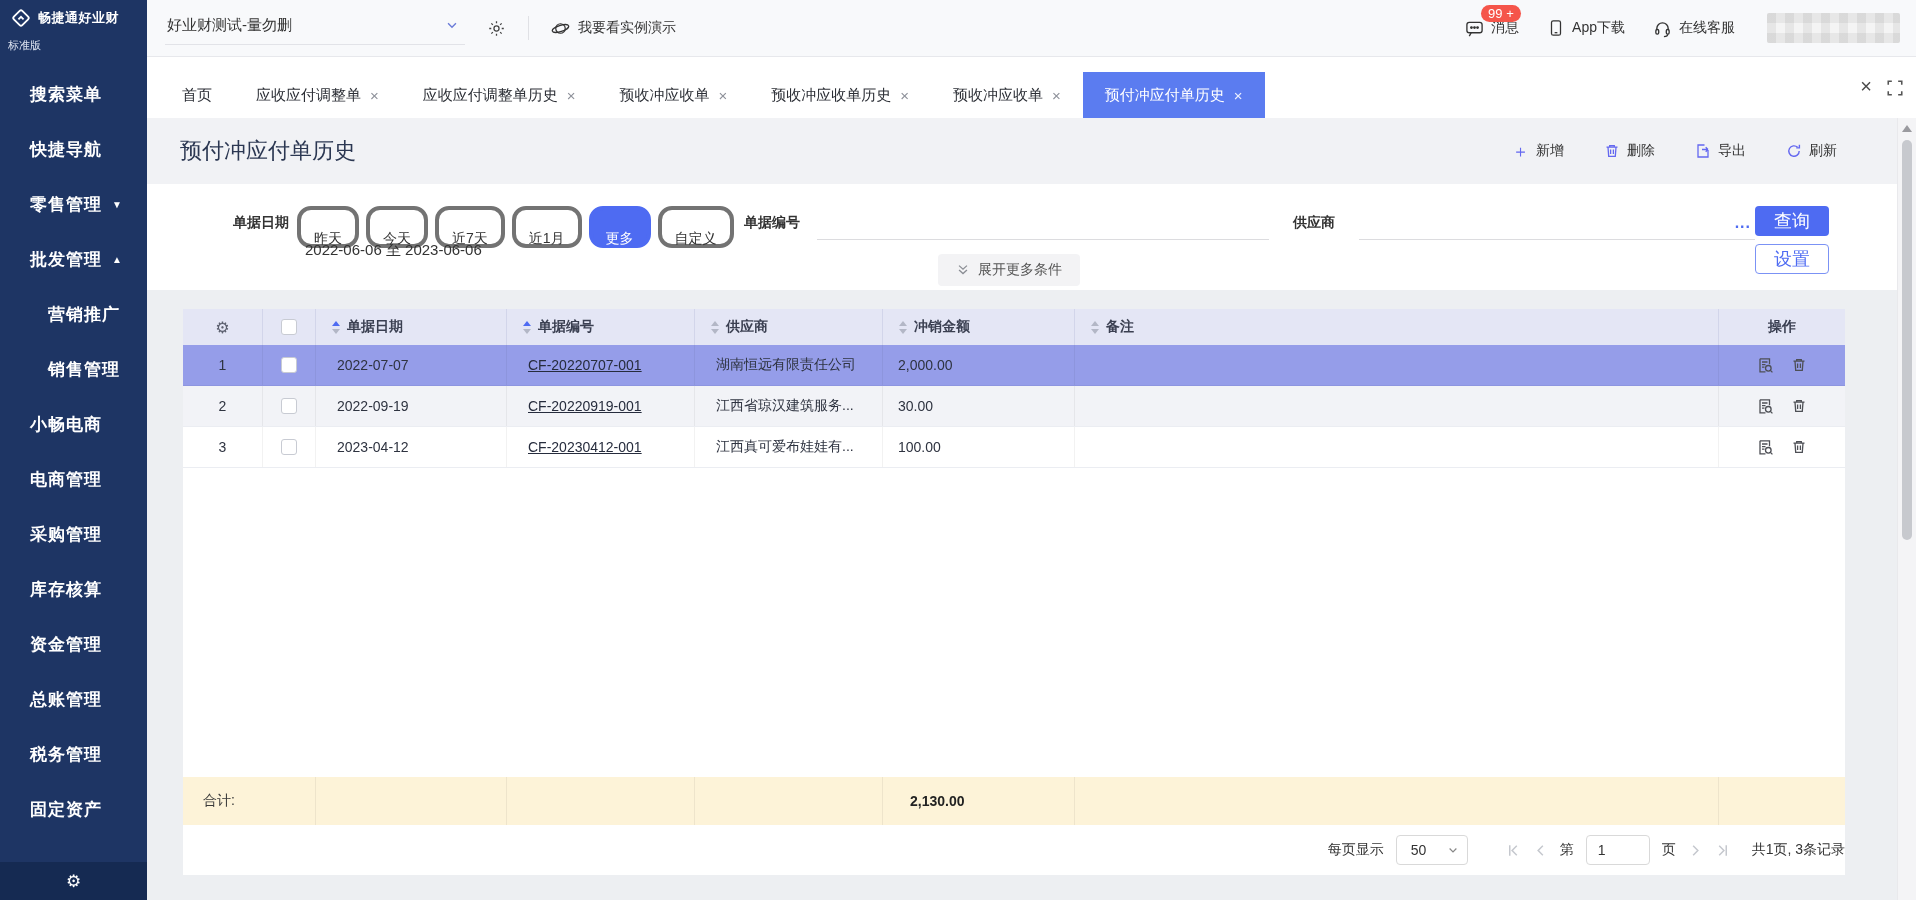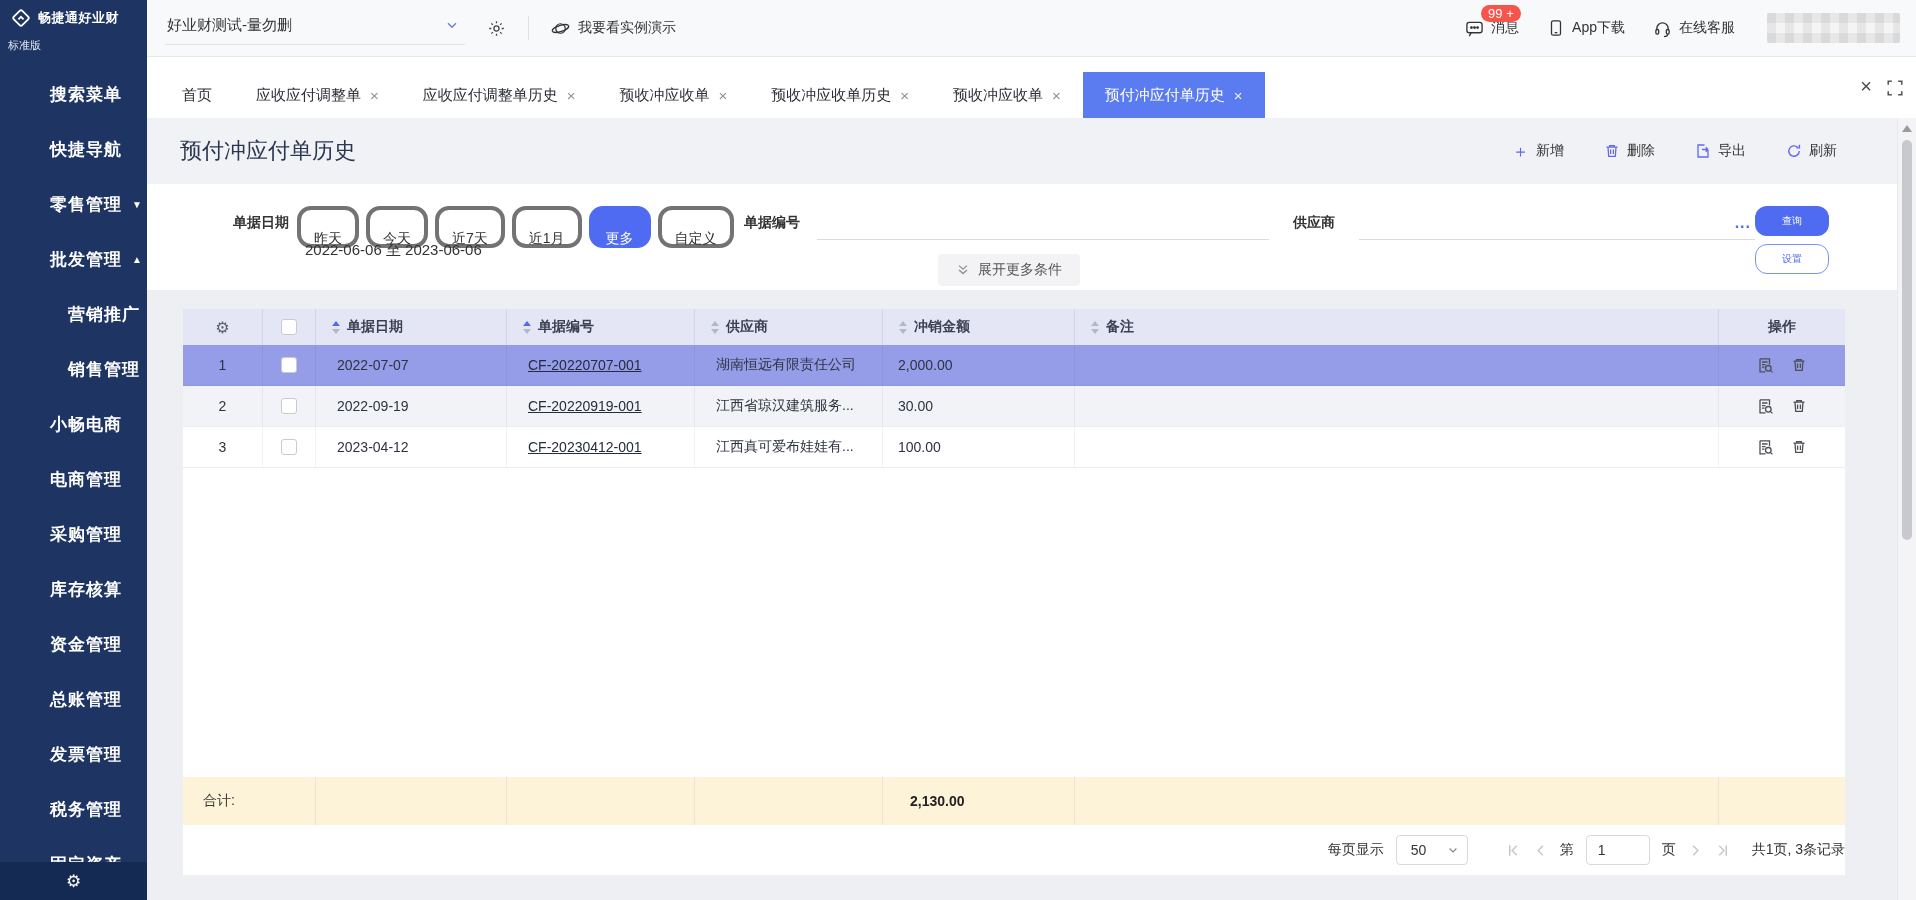--- a/index.html
+++ b/index.html
@@ -19,21 +19,21 @@
   .tb-divider { width:1px; height:24px; background:#e0e1e5; margin:0 22px; }
   .demo { display:flex; align-items:center; gap:8px; font-size:14px; color:#333; cursor:pointer;font-family:Liberation Mono, monospace; }
   .tb-right { margin-left:auto; display:flex; align-items:center; gap:28px; padding-right:16px; }
   .tb-item { display:flex; align-items:center; gap:7px; font-size:14px; color:#333; cursor:pointer; position:relative; }
   .badge { position:absolute; top:-14px; left:16px; background:#f5554a; color:#fff; font-size:13px; line-height:17px; padding:0 7px; border-radius:9px; white-space:nowrap; }
   .censored { width:133px; height:30px; border-radius:2px; margin-left:4px;
     background-image: repeating-linear-gradient(90deg, rgba(0,0,0,0.06) 0 9px, rgba(0,0,0,0) 9px 18px),
                       repeating-linear-gradient(0deg, #e7e7e7 0 10px, #f4f4f4 10px 20px); }
 
   
-  .sidebar { position:absolute; left:0; top:57px; width:147px; bottom:0; background:#1e3564; overflow:hidden; z-index:4;padding-left:20px; }
+  .sidebar { position:absolute; left:0; top:57px; width:147px; bottom:0; background:#1e3564; overflow:hidden; z-index:4; }
   .menu { padding-top:10px; }
   .menu-item { height:55px; display:flex; align-items:center; padding-left:30px; color:#fff; font-size:17px; font-weight:bold; cursor:pointer; letter-spacing:1px; }
   .menu-item.sub { padding-left:48px; }
   .menu-item .arrow { font-size:10px; margin-left:10px; }
   .side-bottom { position:absolute; left:0; right:0; bottom:0; height:38px; background:#152a52; display:flex; align-items:center; justify-content:center; color:#fff; font-size:17px; cursor:pointer; }
 
   
   .tabbar { position:absolute; left:147px; top:57px; right:0; height:61px; background:#fff; }
   .tabs { position:absolute; left:13px; bottom:0; display:flex; height:46px; }
   .tab { display:flex; align-items:center; padding:0 22px; font-size:15px; color:#2c2f36; cursor:pointer; white-space:nowrap; }
@@ -55,21 +55,21 @@
   .filter-card { position:relative; height:106px; background:#fff; }
   .f-label { position:absolute; font-size:14px; color:#333; font-weight:bold; }
   .pills { position:absolute; left:150px; top:22px; display:flex; gap:7px; }
   .pill { height:42px; line-height:24px; padding:16px 13px; border:4px solid #737373; border-radius:14px; font-size:14px; color:#333; background:#fff; cursor:pointer; }
   .pill.active { background:#4e6bf2; border-color:#4e6bf2; color:#fff; }
   .date-range { position:absolute; left:158px; top:57px; font-size:15px; color:#333; }
   .input-line { position:absolute; top:30px; height:26px; border-bottom:1px solid #dcdcdf; }
   .line-doc { left:670px; width:452px; }
   .line-sup { left:1212px; width:396px; }
   .ellipsis { position:absolute; right:4px; top:0px; color:#4e6bf2; font-weight:bold; font-size:16px; letter-spacing:1px; cursor:pointer; }
-  .btn { position:absolute; left:1608px; width:74px; height:30px; border-radius:12px; font-size:10px; display:flex; align-items:center; justify-content:center; cursor:pointer; }
+  .btn { position:absolute; left:1608px; width:74px; height:30px; border-radius:4px; font-size:18px; display:flex; align-items:center; justify-content:center; cursor:pointer; }
   .btn-query { top:22px; background:#4e6bf2; color:#fff; }
   .btn-settings { top:60px; background:#fff; color:#4e6bf2; border:1px solid #7b92f5; }
   .expand-pill { position:absolute; left:791px; top:70px; height:32px; padding:0 18px; background:#f3f3f5; border-radius:4px; display:flex; align-items:center; gap:8px; font-size:14px; color:#555; cursor:pointer; }
   .expand-pill .dbl { color:#8a8d94; }
 
   
   .table-wrap { margin:19px 52px 0 36px; }
   .table-card { width:1662px; height:566px; background:#fff; display:flex; flex-direction:column; }
   .grid-row { display:grid; grid-template-columns:80px 53px 191px 188px 188px 192px 1fr 126px; }
   .thead { height:36px; background:#e4e6f5; }
@@ -229,23 +229,20 @@
     <div class="menu-item">
         <span>库存核算</span>
       </div>
     <div class="menu-item">
         <span>资金管理</span>
       </div>
     <div class="menu-item">
         <span>总账管理</span>
       </div>
     <div class="menu-item">
-        <span>发票管理</span>
-      </div>
-    <div class="menu-item">
         <span>税务管理</span>
       </div>
     <div class="menu-item">
         <span>固定资产</span>
       </div>
   </div>
   <div class="side-bottom">
     <span>⚙</span>
   </div>
 </div>

